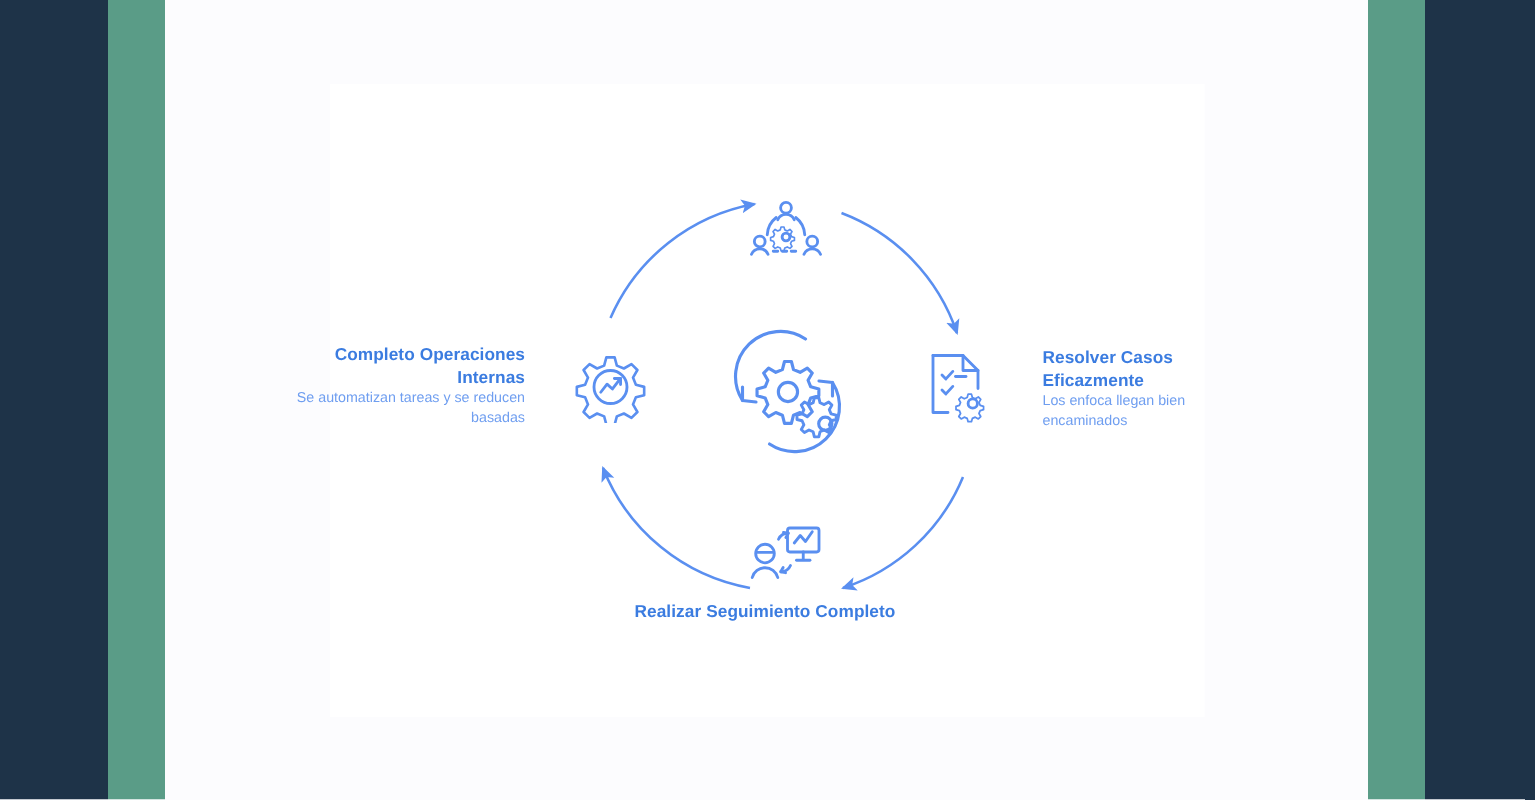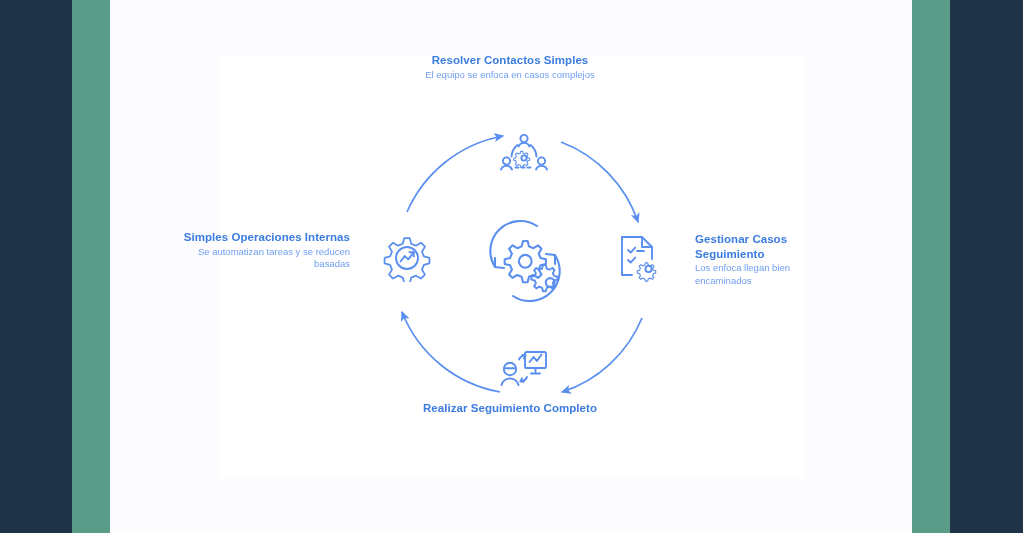--- a/index.html
+++ b/index.html
@@ -184,33 +184,29 @@
         <path d="M21 2.5 l6 0 1.6 6 5.1 2.1 5.5-3.2 4.3 4.3-3.2 5.5 2.1 5.1
                  6 1.6 0 6-6 1.6-2.1 5.1 3.2 5.5-4.3 4.3-5.5-3.2-5.1 2.1
                  -1.6 6-6 0-1.6-6-5.1-2.1-5.5 3.2-4.3-4.3 3.2-5.5-2.1-5.1
                  -6-1.6 0-6 6-1.6 2.1-5.1-3.2-5.5 4.3-4.3 5.5 3.2 5.1-2.1z" transform="translate(24,24) scale(0.92) translate(-24,-24)"></path>
         <circle cx="24" cy="24" r="11"></circle>
         <path d="M17.5 27.5 l4.2-5.4 3.6 3.2 5.4-7"></path>
         <path d="M26.6 18.3 l4.1 0 0 4.1"></path>
       </svg>
     </div>
 
-    <div class="label label-top">
-      <div class="title">Resolver Contactos Simples</div>
-      <div class="desc">El equipo se enfoca en casos complejos</div>
-    </div>
 
     <div class="label label-right">
-      <div class="title">Gestionar Casos Seguimiento</div>
+      <div class="title">Resolver Casos Eficazmente</div>
       <div class="desc">Los enfoca llegan bien encaminados</div>
     </div>
 
     <div class="label label-bottom">
       <div class="title">Realizar Seguimiento Completo</div>
     </div>
 
     <div class="label label-left">
-      <div class="title">Simples Operaciones Internas</div>
+      <div class="title">Completo Operaciones Internas</div>
       <div class="desc">Se automatizan tareas y se reducen basadas</div>
     </div>
 
   </div>
 </div>
 
 </body></html>

